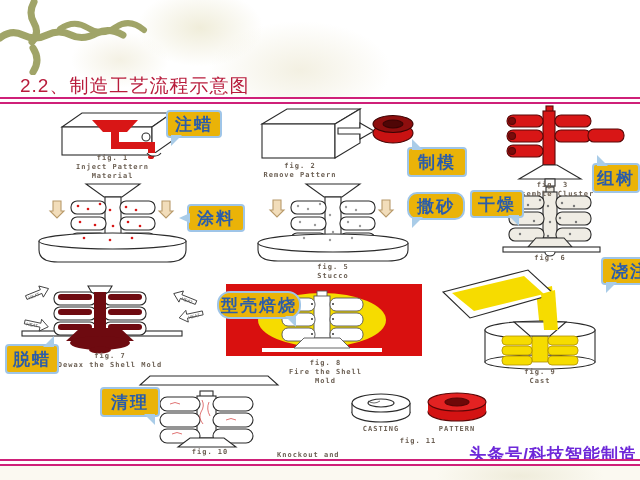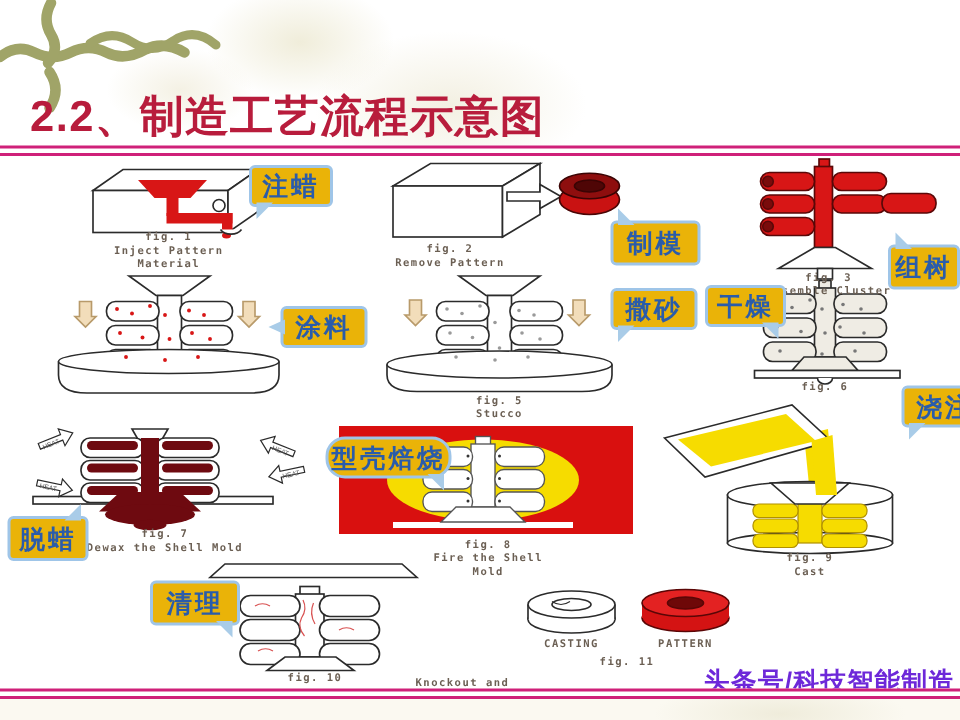--- a/index.html
+++ b/index.html
@@ -6,21 +6,21 @@
   .page{position:relative;width:640px;height:480px;overflow:hidden;background:#ffffff;
         font-family:"Liberation Sans",sans-serif;}
   
   .banner{position:absolute;left:0;top:0;width:640px;height:97px;
     background:
       radial-gradient(ellipse 90px 55px at 200px 28px, #f0edda 0%, rgba(240,237,218,0) 70%),
       radial-gradient(ellipse 130px 70px at 300px 70px, #f3f0e2 0%, rgba(243,240,226,0) 70%),
       radial-gradient(ellipse 70px 40px at 120px 60px, #f4f1e4 0%, rgba(244,241,228,0) 70%),
       #ffffff;}
   .branch{position:absolute;left:0;top:0;}
-  .page-title{position:absolute;left:20px;top:58px;font-size:29px;font-weight:bold;
+  .page-title{position:absolute;left:20px;top:73px;font-size:19px;font-weight:normal;
     color:#b81c3c;letter-spacing:1px;z-index:3;}
   .rule{position:absolute;left:0;width:640px;height:3px;border-top:2px solid #cf2079;
     border-bottom:2px solid #cf2079;background:#fff;z-index:6;}
   .rule-top{top:97px;}
   .rule-bottom{top:459px;}
   .footer-strip{position:absolute;left:0;top:466px;width:640px;height:14px;
     background:radial-gradient(ellipse 120px 30px at 520px 10px, #efecdb 0%, rgba(239,236,219,0) 70%),#fbf9f1;z-index:2;}
   .watermark{position:absolute;right:3px;top:443px;font-size:17px;font-weight:bold;
     color:#6d28d9;letter-spacing:1px;z-index:4;white-space:nowrap;}
   
@@ -369,21 +369,21 @@
     <div>PATTERN</div>
   </div>
   <div class="cap" style="left:395px;top:437px;width:46px;">
     <div>fig. 11</div>
   </div>
 
   <div class="callout tail-dl" style="left:166px;top:110px;width:52px;height:24px;">注蜡</div>
   <div class="callout tail-ul" style="left:407px;top:147px;width:56px;height:26px;">制模</div>
   <div class="callout tail-ul" style="left:592px;top:163px;width:44px;height:26px;">组树</div>
   <div class="callout tail-l" style="left:187px;top:204px;width:54px;height:24px;">涂料</div>
-  <div class="callout tail-dl" style="left:407px;top:192px;width:54px;height:24px;">撒砂</div>
+  <div class="callout tail-dl" style="left:407px;top:192px;width:54px;height:24px;border-radius:10px;">撒砂</div>
   <div class="callout tail-dr" style="left:470px;top:190px;width:50px;height:24px;">干燥</div>
   <div class="callout tail-dl" style="left:580px;top:257px;width:54px;height:24px;margin-left:21px;">浇注</div>
   <div class="callout tail-dr" style="left:217px;top:291px;width:80px;height:24px;border-radius:13px;">型壳焙烧</div>
   <div class="callout tail-ur" style="left:5px;top:344px;width:50px;height:26px;">脱蜡</div>
   <div class="callout tail-dr" style="left:100px;top:387px;width:56px;height:26px;">清理</div>
 
   <div class="footer-strip"></div>
   <div class="watermark">头条号/科技智能制造</div>
   <div class="rule rule-bottom"></div>
 

